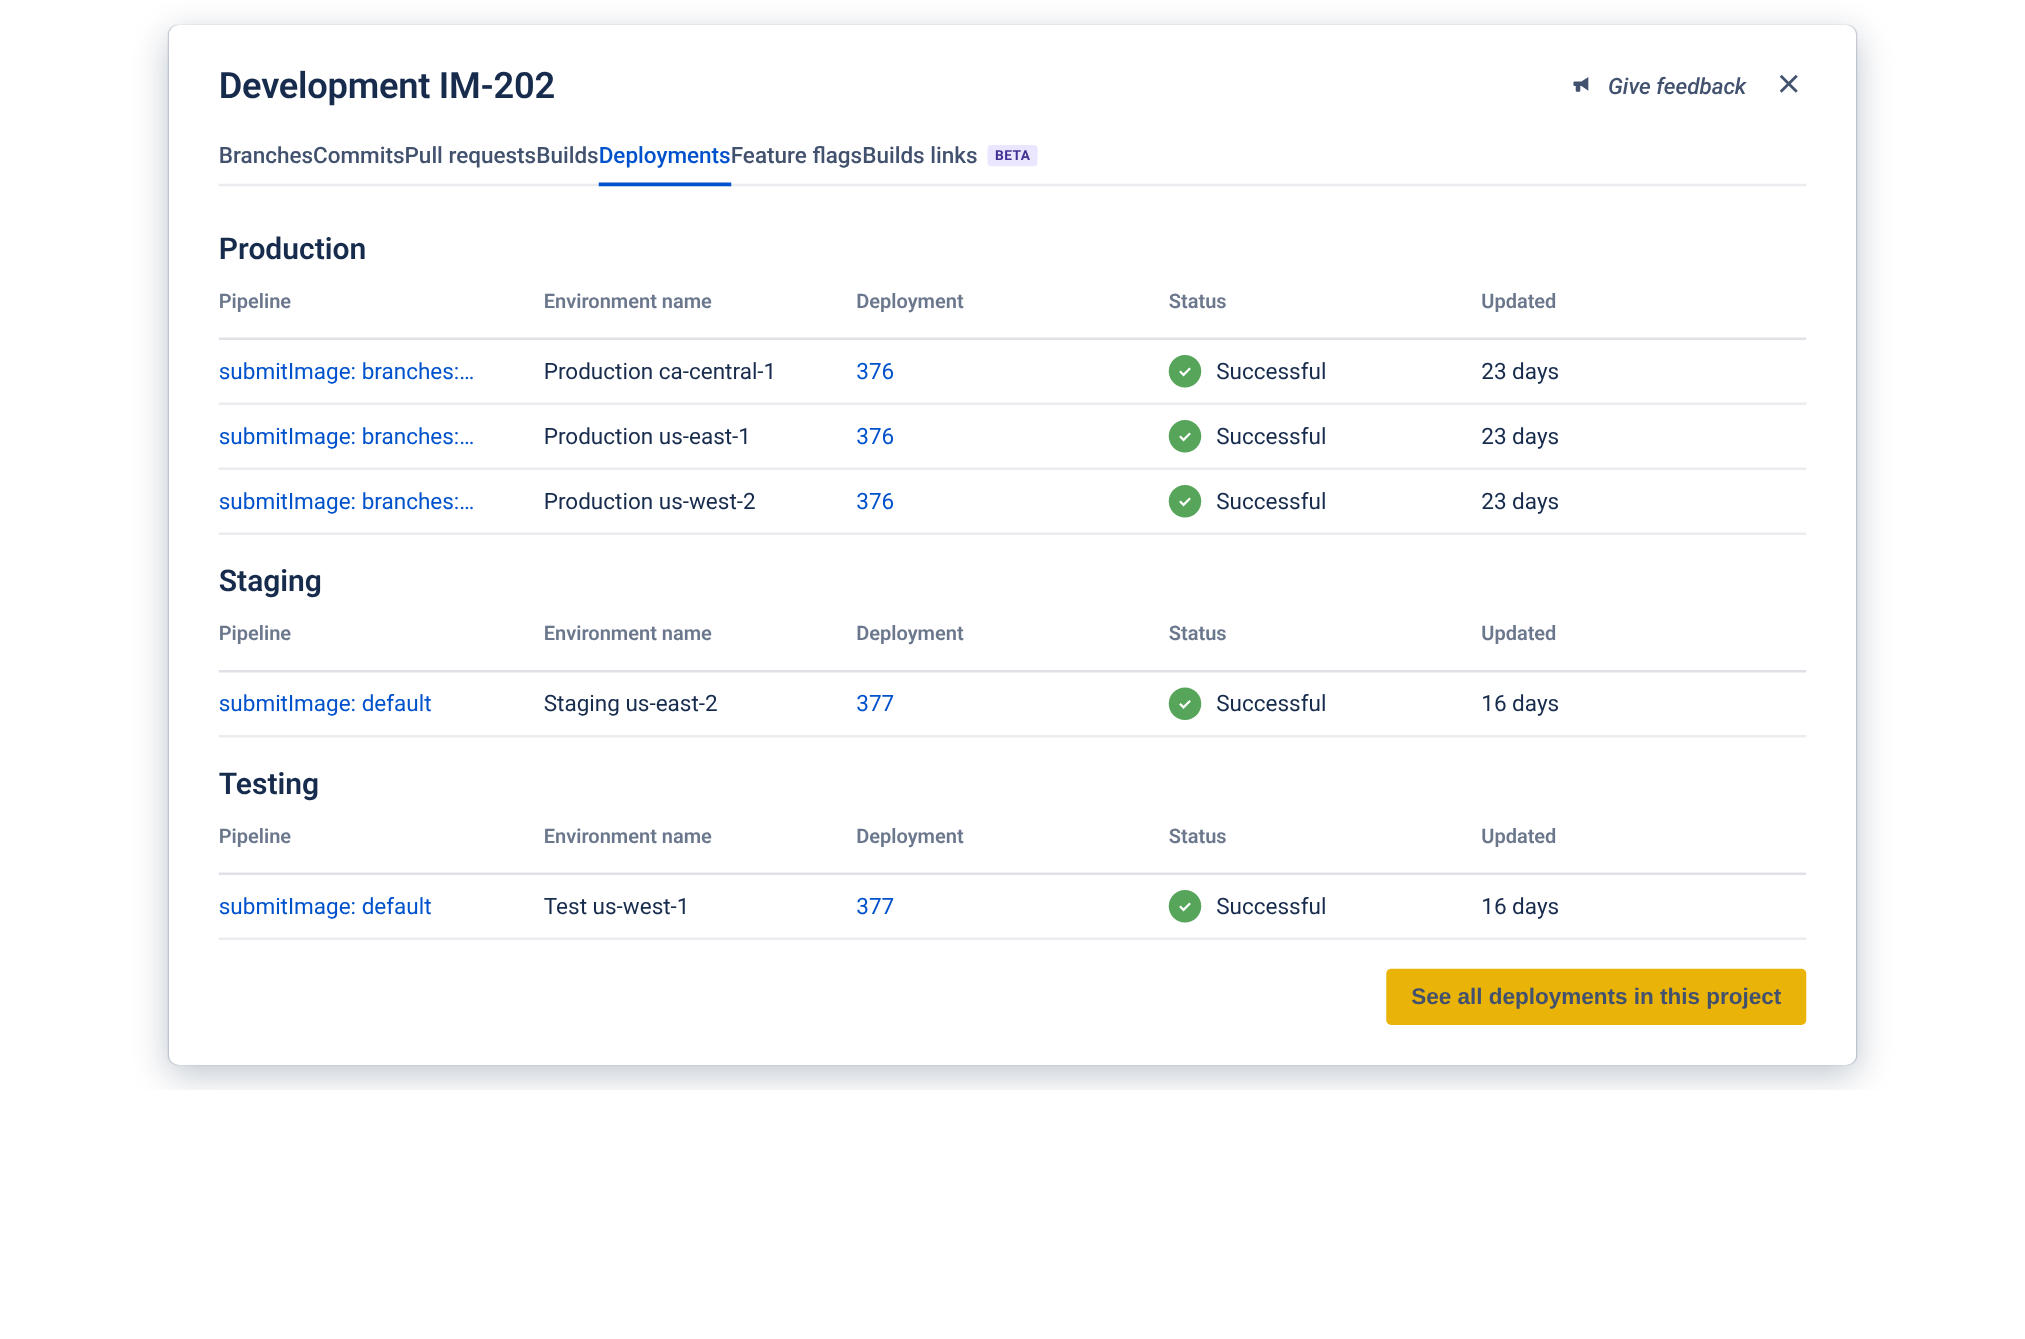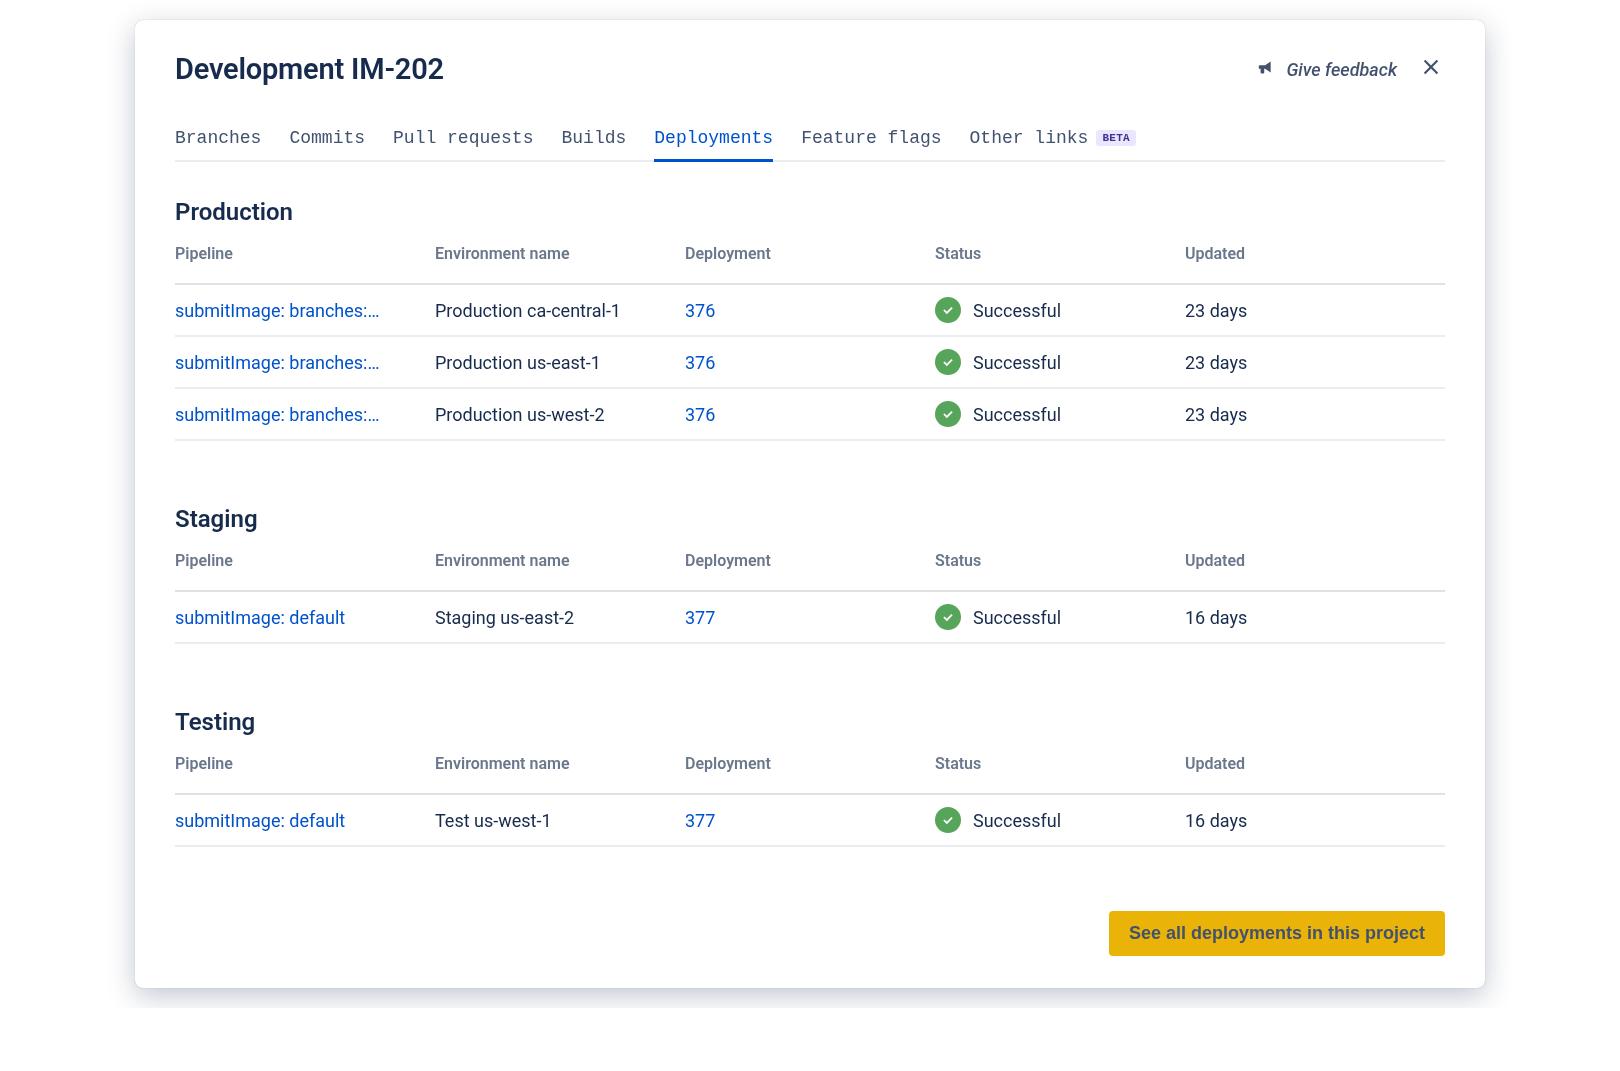--- a/index.html
+++ b/index.html
@@ -15,21 +15,21 @@
     background: #fff;
     border-radius: 8px;
     box-shadow: 0 8px 28px rgba(9,30,66,0.25), 0 0 1px rgba(9,30,66,0.3);
     padding: 32px 40px 32px 40px;
     position: relative;
   }
   .header {
     display: flex;
     align-items: center;
     justify-content: space-between;
-    margin-bottom: 42px;
+    margin-bottom: 28px;
   }
   .title {
     font-size: 29px;
     font-weight: 600;
     color: #172B4D;
     letter-spacing: -0.2px;
   }
   .header-actions {
     display: flex;
     align-items: center;
@@ -48,24 +48,22 @@
   .feedback svg { width: 22px; height: 22px; fill: #42526E; }
   .close-btn {
     width: 28px; height: 28px;
     display: flex; align-items: center; justify-content: center;
     cursor: pointer;
     color: #42526E;
   }
   .close-btn svg { width: 22px; height: 22px; stroke: #42526E; stroke-width: 2.4; }
   .tabs {
     display: flex;
-    gap: 28px;
     border-bottom: 2px solid #EBECF0;
     margin-bottom: 36px;
-    font-family: Liberation Mono, monospace;
   }
   .tab {
     padding: 0 0 12px 0;
     font-size: 18px;
     font-weight: 500;
     color: #42526E;
     cursor: pointer;
     position: relative;
     display: flex;
     align-items: center;
@@ -84,21 +82,21 @@
   .badge {
     background: #EAE6FF;
     color: #403294;
     font-size: 11px;
     font-weight: 700;
     padding: 2px 6px;
     border-radius: 3px;
     letter-spacing: 0.3px;
   }
   .section {
-    margin-bottom: 64px;
+    margin-bottom: 23px;
   }
   .section-title {
     font-size: 24px;
     font-weight: 600;
     color: #172B4D;
     margin-bottom: 10px;
   }
   .grid-header, .grid-row {
     display: grid;
     grid-template-columns: 260px 250px 250px 250px 1fr;
@@ -199,21 +197,21 @@
     <div class="tab">
         <span>Builds</span>
       </div>
     <div class="tab active">
         <span>Deployments</span>
       </div>
     <div class="tab">
         <span>Feature flags</span>
       </div>
     <div class="tab">
-      <span>Other links</span>
+      <span>Builds links</span>
       <span class="badge">BETA</span>
     </div>
   </div>
 
   <div class="section">
     <h2 class="section-title">Production</h2>
     <div class="grid-header">
       <div class="col">Pipeline</div>
       <div class="col">Environment name</div>
       <div class="col">Deployment</div>

